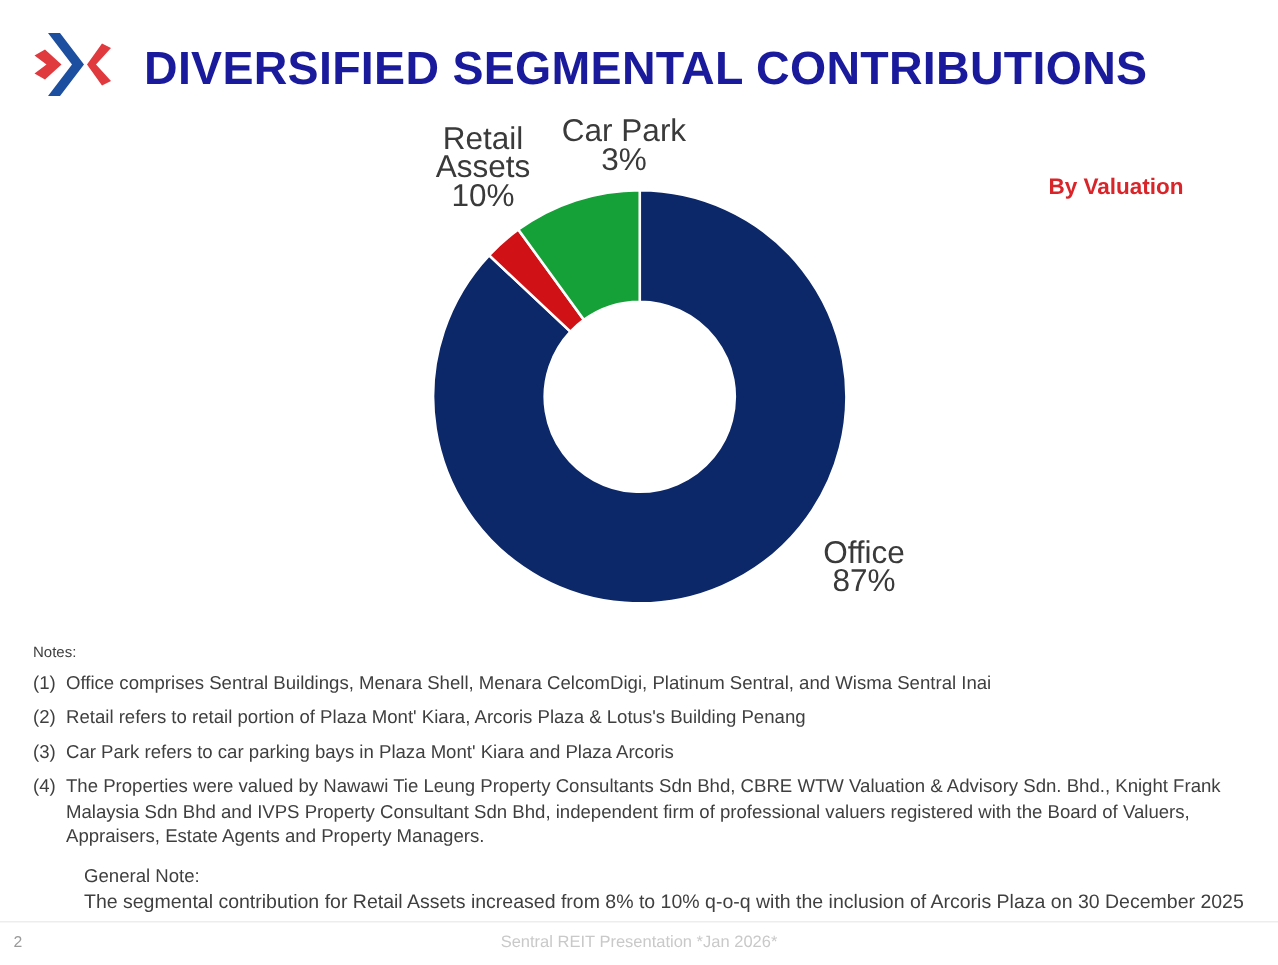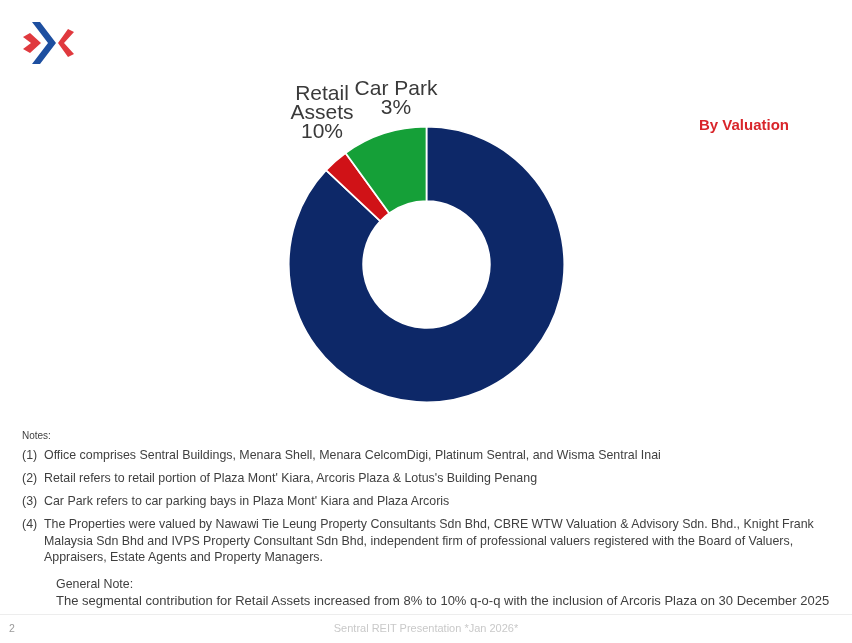--- a/index.html
+++ b/index.html
@@ -72,21 +72,21 @@
     color: #3a3a3a;
     font-family: "Liberation Sans", sans-serif;
     white-space: pre-line;
   }
   #label-retail {
     left: 283px;
     top: 5px;
     width: 78px;
   }
   #label-carpark {
-    left: 348px;
+    left: 368px;
     top: 0px;
     width: 96px;
   }
   #label-office {
     left: 534px;
     top: 281px;
     width: 84px;
   }
 
   #by-valuation {
@@ -190,31 +190,34 @@
     <svg viewBox="0 0 56 46" width="56" height="46" aria-hidden="true">
 
       <path d="M5 17 L12 13 L23 23 L12 33 L5 29 L13 23 Z" fill="#e0393e"></path>
 
       <path d="M30 2 L38 2 L22 23 L38 44 L30 44 L14 23 Z" fill="#1d4fa0" transform="translate(8,0) scale(-1,1) translate(-44,0)"></path>
 
       <path d="M50 9 L56 12 L46 23 L56 34 L50 37 L40 23 Z" fill="#e0393e"></path>
     </svg>
   </div>
 
+  <div id="page-title">DIVERSIFIED SEGMENTAL CONTRIBUTIONS</div>
 </div>
 
 <div id="chart-area">
 
   <div id="by-valuation">By Valuation</div>
 
   <div class="slice-label" id="label-retail">Retail
 Assets
 10%</div>
   <div class="slice-label" id="label-carpark">Car Park
 3%</div>
+  <div class="slice-label" id="label-office">Office
+87%</div>
 
   <div id="donut-wrap">
     <svg id="donut-svg" viewBox="0 0 200 200">
       <g id="donut-slices">
           <path d="M 100 4 A 96 96 0 1 1 30.01901176754447 34.28347783084591 L 67.80874541307045 69.77039980218912 A 44.160000000000004 44.160000000000004 0 1 0 100 55.839999999999996 Z" fill="#0d2868" stroke="#ffffff" stroke-width="1.2"></path>
           <path d="M 30.01901176754447 34.28347783084591 A 96 96 0 0 1 43.57261577992257 22.33436854000506 L 74.04340325876439 64.27380952840232 A 44.160000000000004 44.160000000000004 0 0 0 67.80874541307045 69.77039980218912 Z" fill="#d01217" stroke="#ffffff" stroke-width="1.2"></path>
           <path d="M 43.57261577992257 22.33436854000506 A 96 96 0 0 1 99.99999999999999 4 L 99.99999999999999 55.839999999999996 A 44.160000000000004 44.160000000000004 0 0 0 74.04340325876439 64.27380952840232 Z" fill="#15a038" stroke="#ffffff" stroke-width="1.2"></path>
         </g>
     </svg>
   </div>

